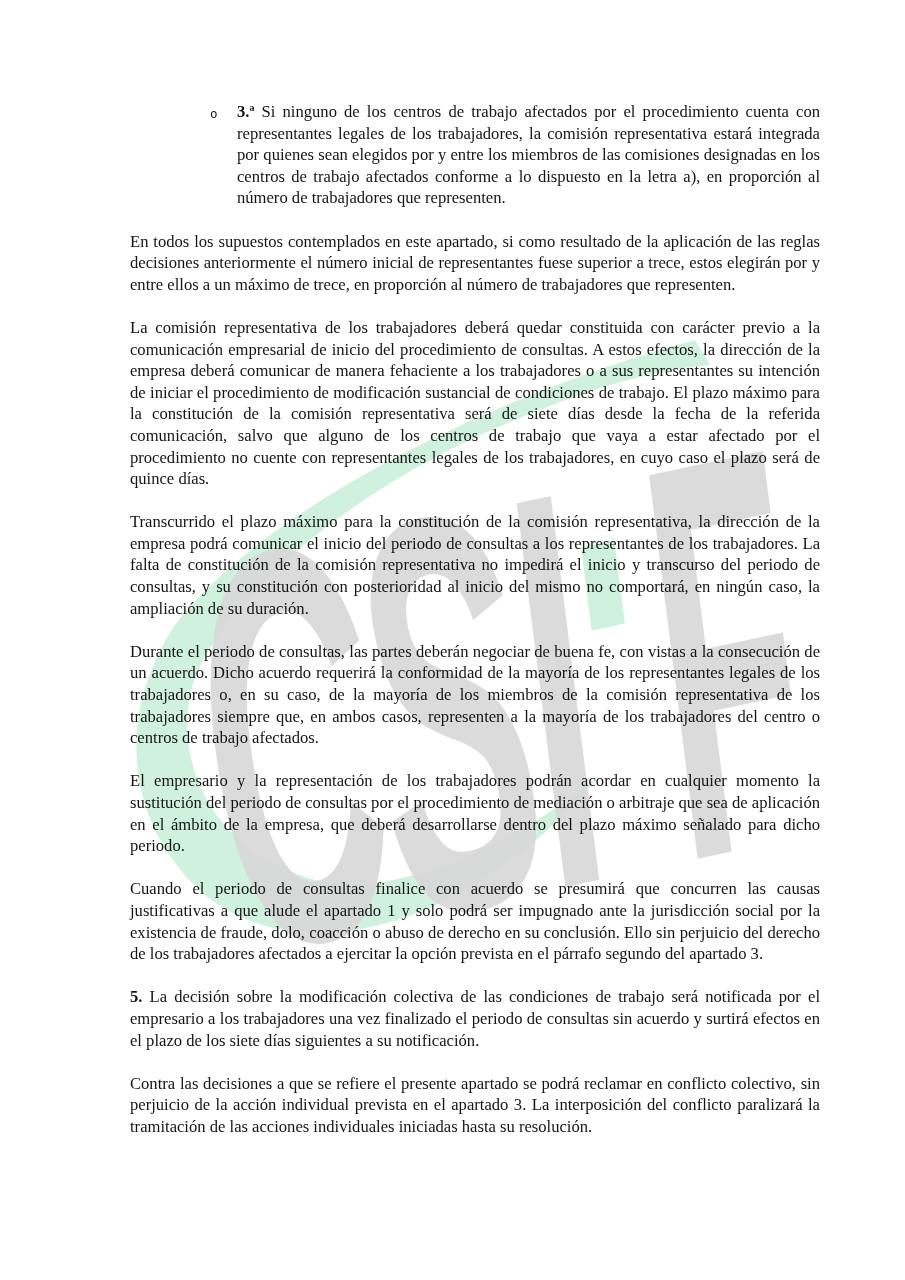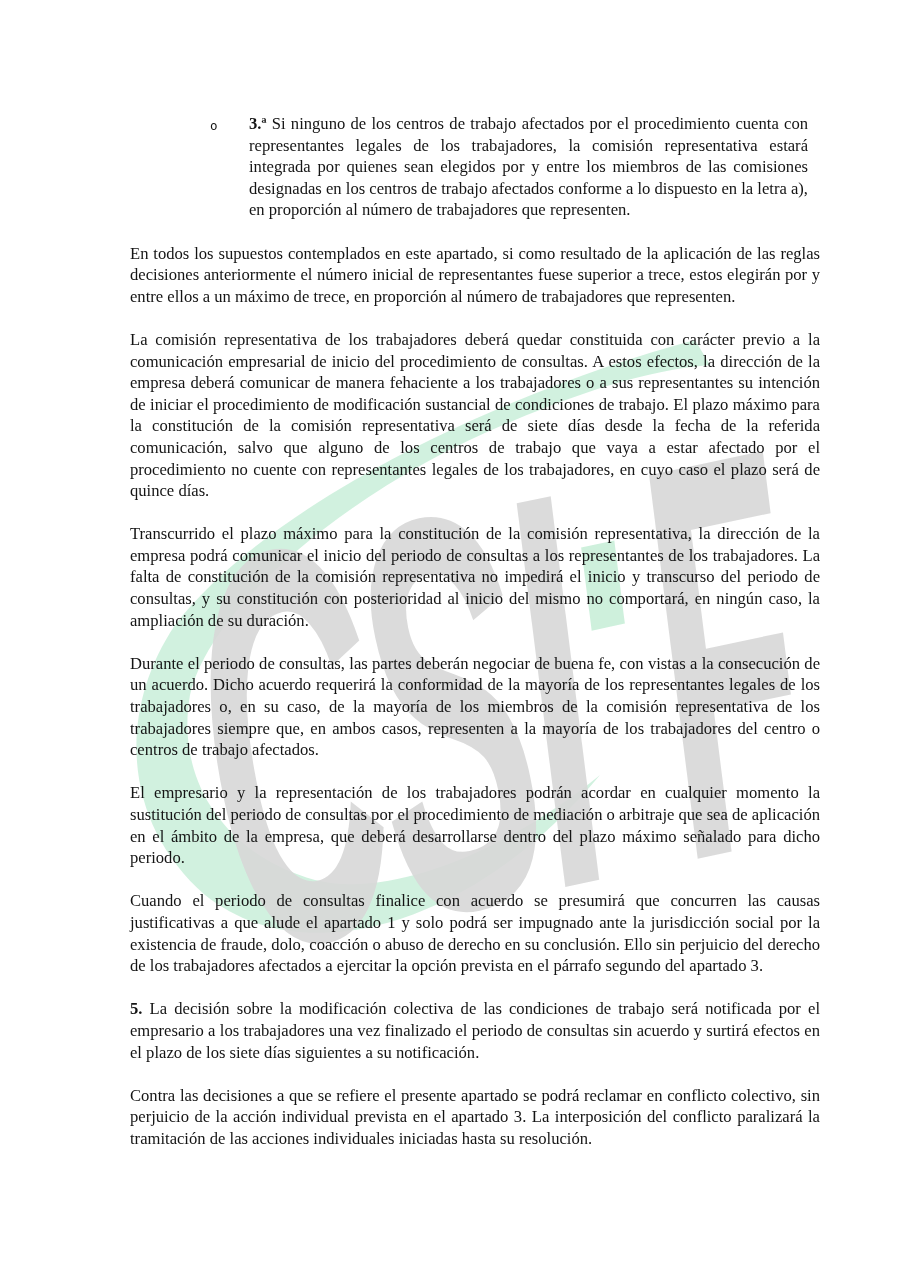--- a/index.html
+++ b/index.html
@@ -47,21 +47,21 @@
   }
   .list-item .bullet {
     position: absolute;
     left: 80px;
     top: 2px;
     font-family: "DejaVu Sans Mono", "Liberation Mono", monospace;
     font-size: 12.5px;
     line-height: 21.6px;
   }
   .list-item p {
-    margin: 12px;
+    margin: 0;
   }
   strong.lead { font-weight: bold; }
 </style>
 </head>
 <body>
 
 <div class="page">
 
   <svg class="watermark" viewBox="0 0 730 700" xmlns="http://www.w3.org/2000/svg" aria-hidden="true">
 

